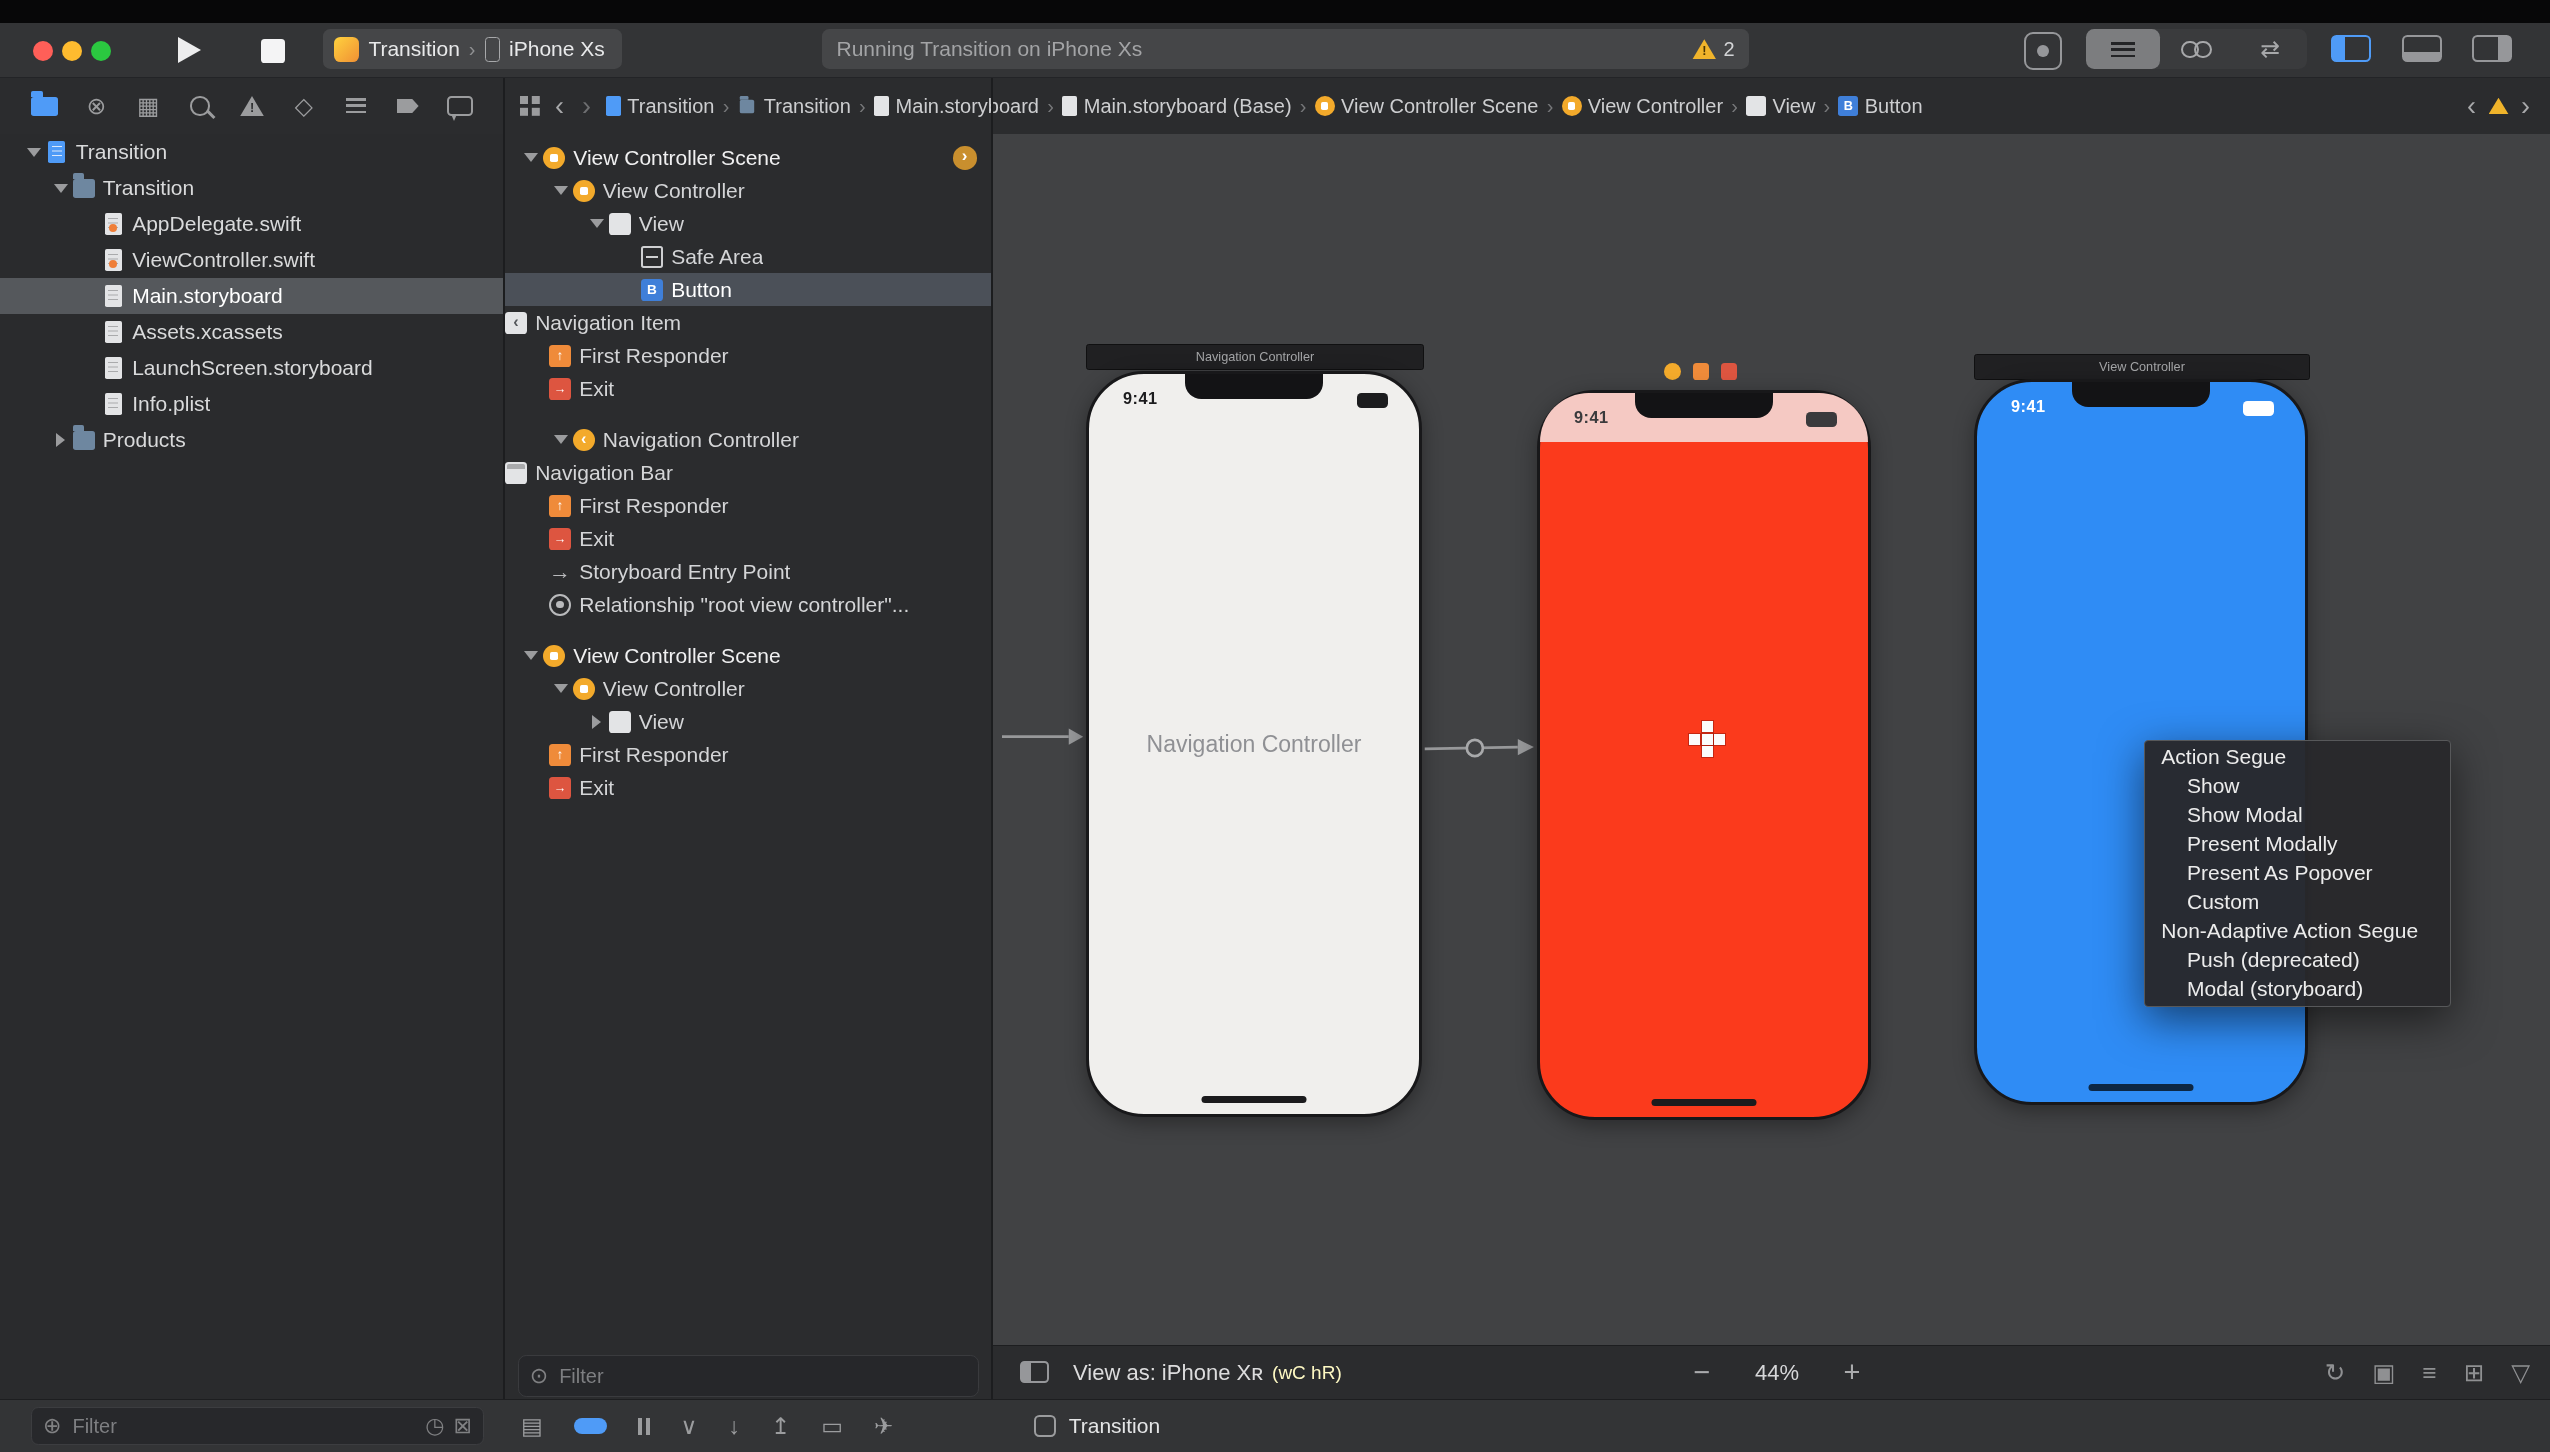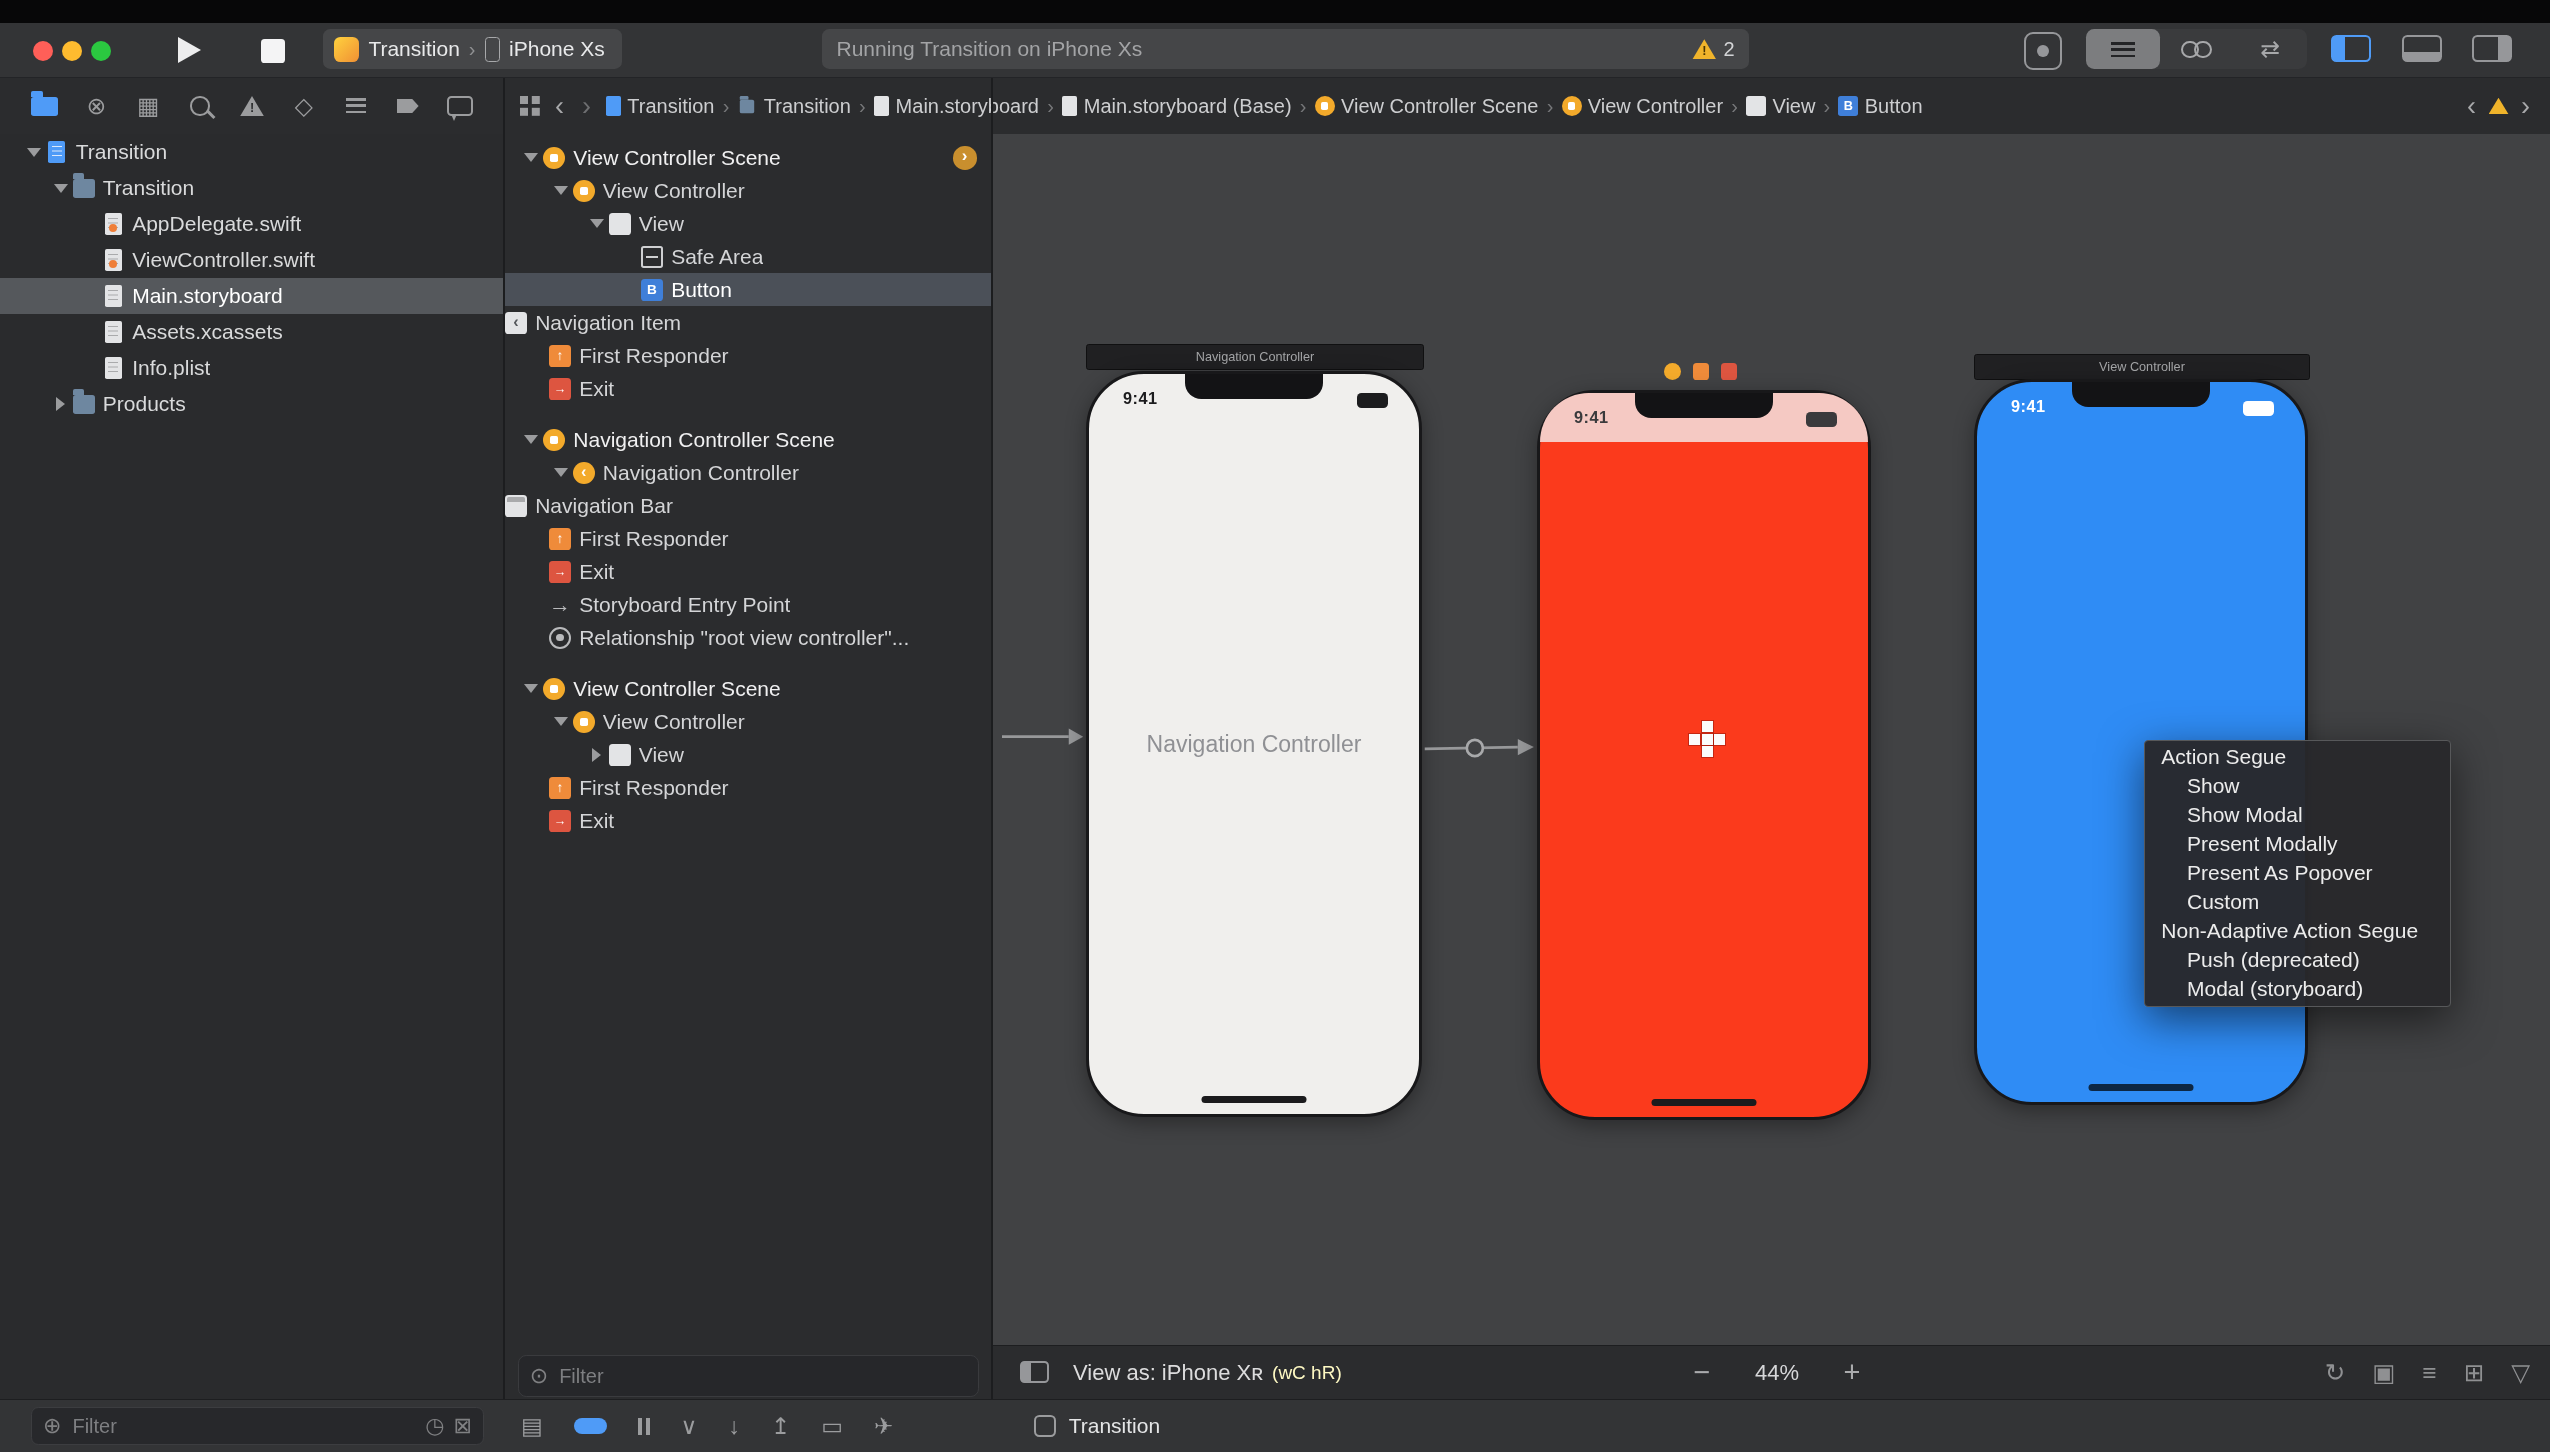--- a/index.html
+++ b/index.html
@@ -356,20 +356,26 @@
     <div class="nrow plv2">
       <span class="fic">
           <span class="doc2"></span>
         </span>
       <span class="lbl">Assets.xcassets</span>
     </div>
     <div class="nrow plv2">
       <span class="fic">
           <span class="doc2"></span>
         </span>
+      <span class="lbl">LaunchScreen.storyboard</span>
+    </div>
+    <div class="nrow plv2">
+      <span class="fic">
+          <span class="doc2"></span>
+        </span>
       <span class="lbl">Info.plist</span>
     </div>
     <div class="nrow plv1">
       <span class="disc closed"></span>
       <span class="fic">
           <span class="folder"></span>
         </span>
       <span class="lbl">Products</span>
     </div>
   </div>
@@ -408,25 +414,20 @@
         <span class="oic fr"></span>
         <span class="lbl">First Responder</span>
       </div>
       <div class="orow olv1">
         <span class="oic exit"></span>
         <span class="lbl">Exit</span>
       </div>
     </div>
 
     <div class="gsp">
-      <div class="orow olv0 hdr">
-        <span class="disc open"></span>
-        <span class="oic scene"></span>
-        <span class="lbl">Navigation Controller Scene</span>
-      </div>
       <div class="orow olv1">
         <span class="disc open"></span>
         <span class="oic navc"></span>
         <span class="lbl">Navigation Controller</span>
       </div>
       <div class="orow olv2">
         <span class="oic navbar"></span>
         <span class="lbl">Navigation Bar</span>
       </div>
       <div class="orow olv1">

